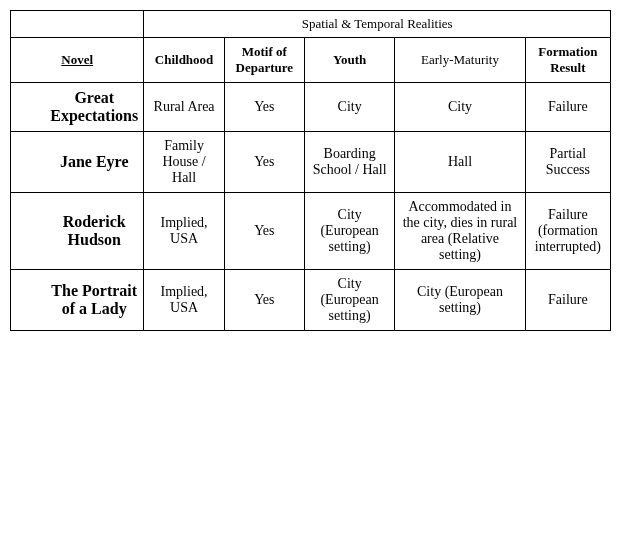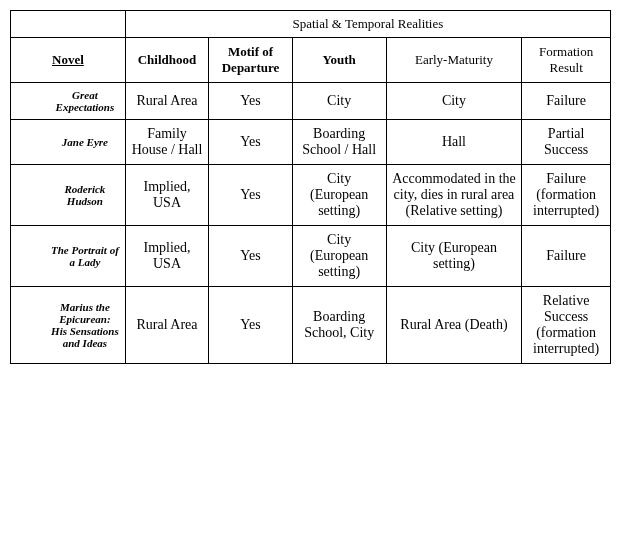--- a/index.html
+++ b/index.html
@@ -53,28 +53,27 @@
       font-weight: bold;
       font-size: 13px;
       text-align: center;
     }
     .col-early {
       font-weight: normal;
       font-size: 13px;
       text-align: center;
     }
     .col-formation {
-      font-weight: normal;
+      font-weight: bold;
       font-size: 13px;
       text-align: center;
     }
     .novel-title {
-      font-style: italic;
       font-weight: bold;
-      font-size: 11px;
+      font-size: 16px;
       padding-left: 39px;
     }
     td.data-cell {
       font-weight: normal;
       font-size: 14px;
     }
   </style>
 </head>
 <body>
 
@@ -120,23 +119,15 @@
         <td class="data-cell" style="border-right:1.5px solid #000;">Failure (formation interrupted)</td>
       </tr>
       <tr>
         <td class="novel-title" style="border-left:1.5px solid #000;">The Portrait of a Lady</td>
         <td class="data-cell">Implied, USA</td>
         <td class="data-cell">Yes</td>
         <td class="data-cell">City (European setting)</td>
         <td class="data-cell">City (European setting)</td>
         <td class="data-cell" style="border-right:1.5px solid #000;">Failure</td>
       </tr>
-      <tr>
-        <td class="novel-title" style="border-left:1.5px solid #000; border-bottom:1.5px solid #000;">Marius the Epicurean: His Sensations and Ideas</td>
-        <td class="data-cell" style="border-bottom:1.5px solid #000;">Rural Area</td>
-        <td class="data-cell" style="border-bottom:1.5px solid #000;">Yes</td>
-        <td class="data-cell" style="border-bottom:1.5px solid #000;">Boarding School, City</td>
-        <td class="data-cell" style="border-bottom:1.5px solid #000;">Rural Area (Death)</td>
-        <td class="data-cell" style="border-right:1.5px solid #000; border-bottom:1.5px solid #000;">Relative Success (formation interrupted)</td>
-      </tr>
     </tbody>
   </table>
 </div>
 
 </body></html>

